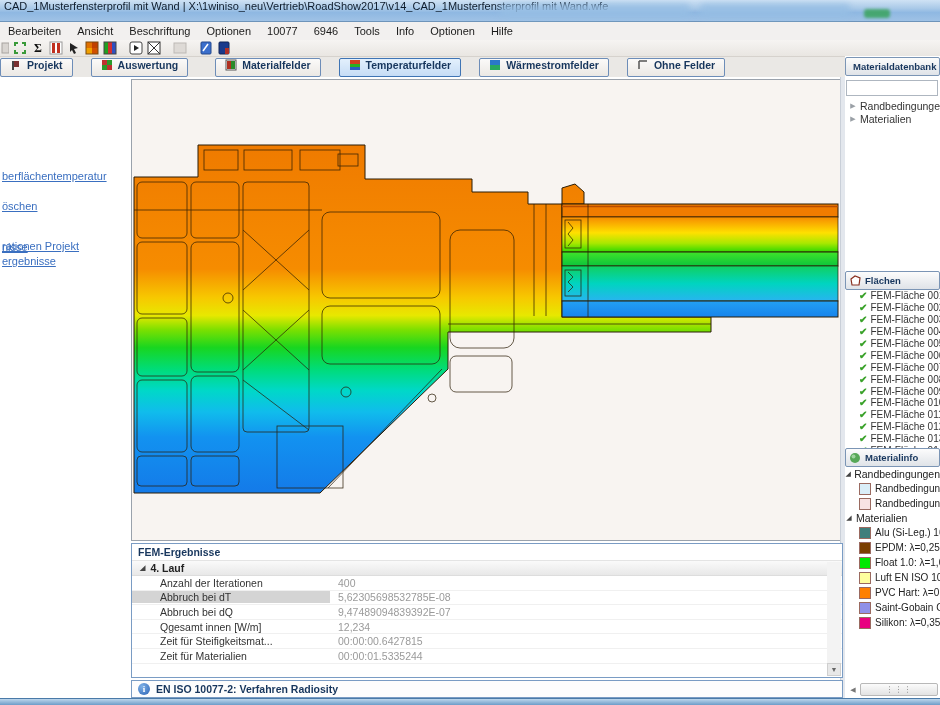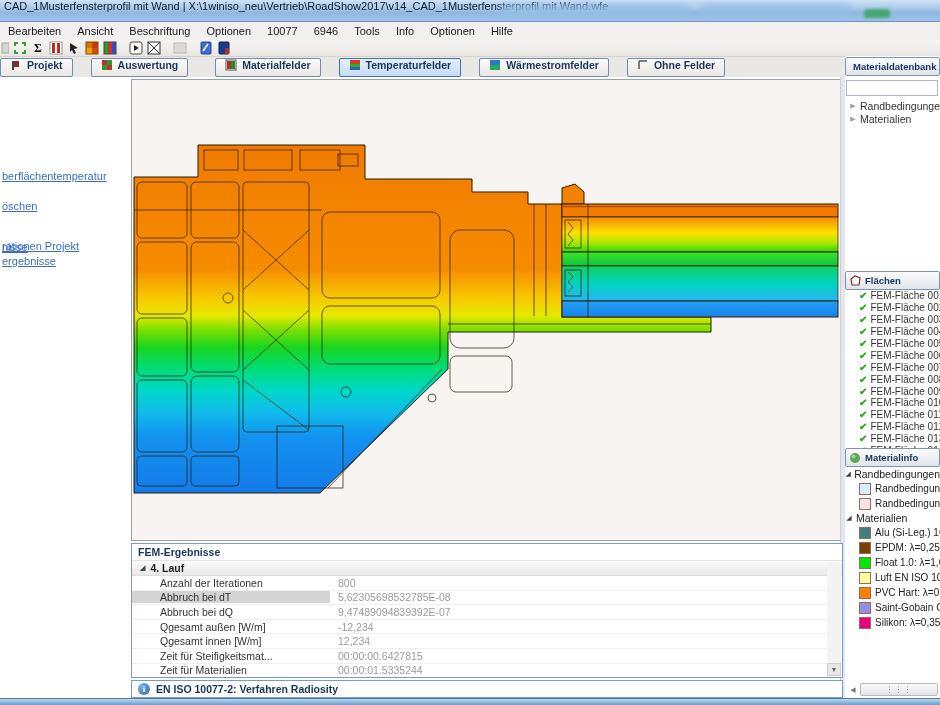--- a/index.html
+++ b/index.html
@@ -455,33 +455,29 @@
 
 <div class="fempanel">
   <div class="femhead">FEM-Ergebnisse</div>
   <div class="femgroup">
     <span class="exp">◢</span>
     <span>4. Lauf</span>
   </div>
   <div id="fem-rows">
       <div class="femrow">
         <span class="lab">Anzahl der Iterationen</span>
-        <span class="val">800</span>
+        <span class="val">400</span>
       </div>
       <div class="femrow sel">
         <span class="lab">Abbruch bei dT</span>
         <span class="val">5,62305698532785E-08</span>
       </div>
       <div class="femrow">
         <span class="lab">Abbruch bei dQ</span>
         <span class="val">9,47489094839392E-07</span>
-      </div>
-      <div class="femrow">
-        <span class="lab">Qgesamt außen [W/m]</span>
-        <span class="val">-12,234</span>
       </div>
       <div class="femrow">
         <span class="lab">Qgesamt innen [W/m]</span>
         <span class="val">12,234</span>
       </div>
       <div class="femrow">
         <span class="lab">Zeit für Steifigkeitsmat...</span>
         <span class="val">00:00:00.6427815</span>
       </div>
       <div class="femrow">

